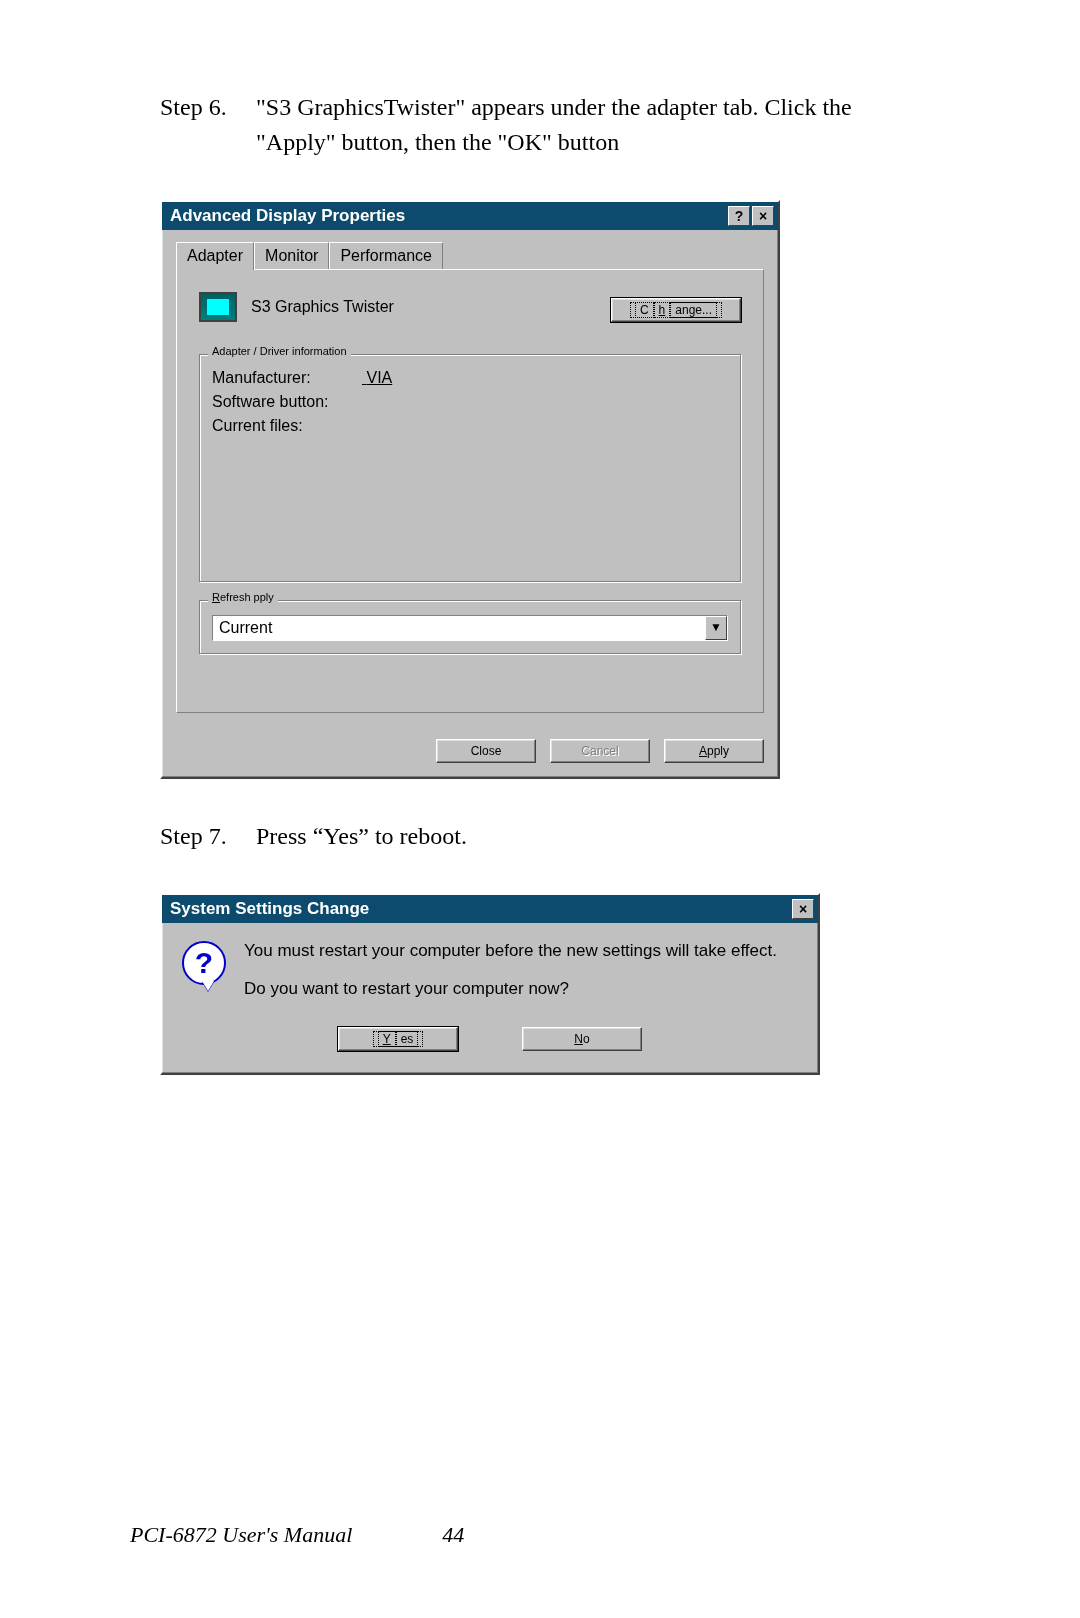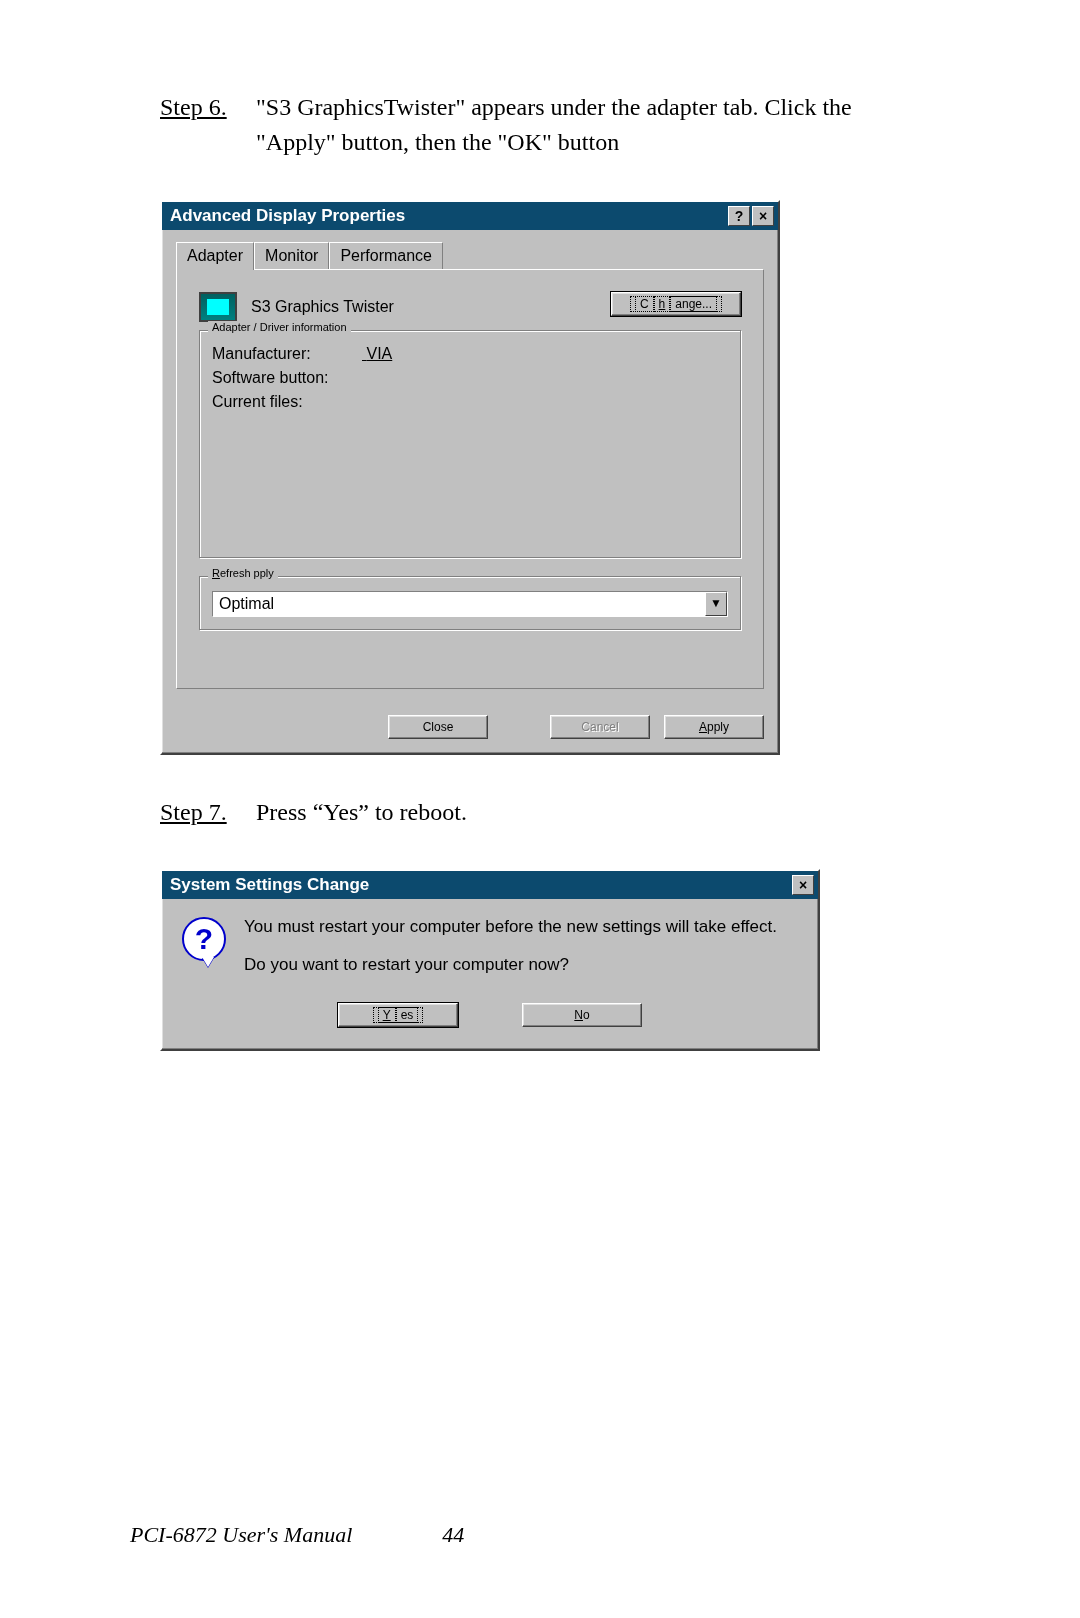--- a/index.html
+++ b/index.html
@@ -17,21 +17,20 @@
   }
   .step-text {
     font-size: 24px;
     line-height: 1.45;
     color: #000;
     margin-bottom: 40px;
   }
   .step-indent {
     display: inline-block;
     vertical-align: top;
-    text-decoration: underline;
   }
   .step-body {
     display: inline-block;
     vertical-align: top;
     width: 640px;
   }
 
   
   .win-dialog {
     font-family: "MS Sans Serif", Tahoma, Arial, sans-serif;
@@ -90,23 +89,23 @@
     border-top: 1px solid #fff;
     border-left: 1px solid #fff;
     border-right: 1px solid #808080;
     border-bottom: 1px solid #808080;
     background: #c0c0c0;
     padding: 22px 22px 40px 22px;
     font-size: 16px;
   }
 
   .adapter-row {
-    display: flex; align-items: flex-start;
+    display: flex; align-items: flex-end;
     justify-content: space-between;
-    margin-bottom: 8px;
+    margin-bottom: 32px;
   }
   .adapter-left { display: flex; align-items: center; gap: 14px; }
   .display-icon {
     width: 38px; height: 30px;
     background: linear-gradient(#006060,#008080);
     border: 2px solid #404040;
     position: relative;
   }
   .display-icon::after {
     content:"";
@@ -125,21 +124,21 @@
     min-width: 100px;
     text-align:center;
   }
   .win-btn.default {
     outline: 1px solid #000;
   }
   .win-btn.focused span {
     border:1px dotted #000;
     padding: 0 4px;
   }
-  .win-btn.disabled { color:#808080; text-shadow: 1px 1px 0 #fff; margin-left: 48px; }
+  .win-btn.disabled { color:#808080; text-shadow: 1px 1px 0 #fff; }
 
   .groupbox {
     border:1px solid #808080;
     box-shadow: inset 1px 1px 0 #fff, 1px 1px 0 #fff;
     padding: 14px 12px 12px 12px;
     margin-bottom: 18px;
     position: relative;
   }
   .groupbox-title {
     position:absolute; top:-10px; left:8px;
@@ -264,21 +263,21 @@
           </div>
           <div class="info-row">
             <span class="info-label">Current files:</span>
             <span></span>
           </div>
         </div>
 
         <div class="groupbox">
           <div class="groupbox-title"><span class="u">R</span><span>efresh pply</span></div>
           <div class="dropdown">
-            <div class="dropdown-text">Optimal</div>
+            <div class="dropdown-text">Current</div>
             <div class="dropdown-btn">▼</div>
           </div>
         </div>
 
       </div>
     </div>
     <div class="dlg-buttons">
       <div class="win-btn">Close</div>
       <div class="win-btn disabled">Cancel</div>
       <div class="win-btn"><span class="u">A</span><span>pply</span></div>

